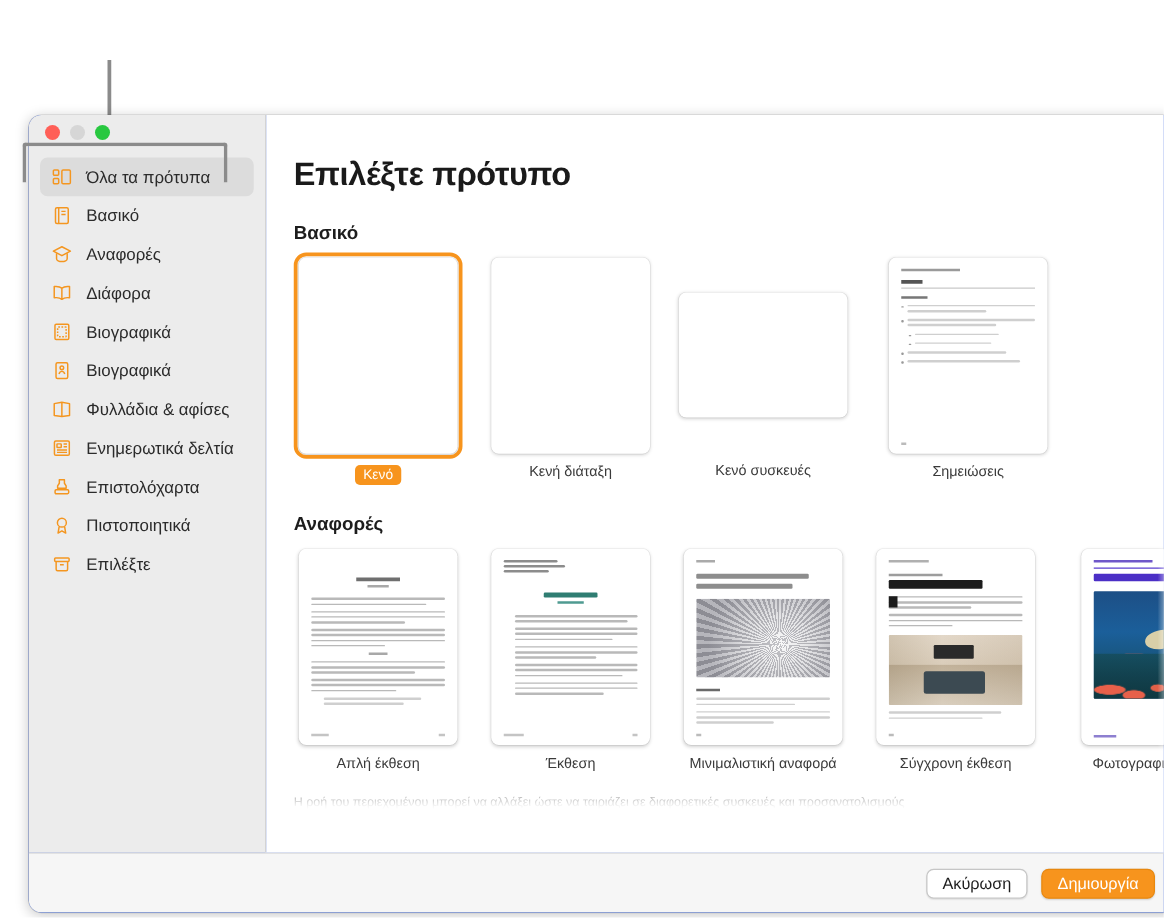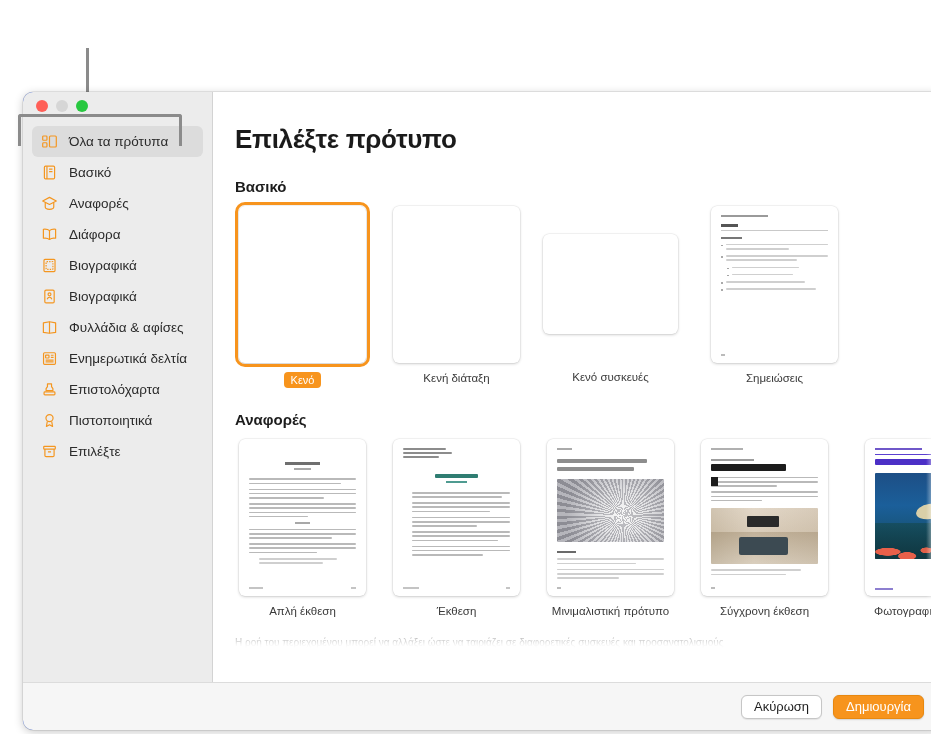--- a/index.html
+++ b/index.html
@@ -496,21 +496,21 @@
                       <div class="ln s" style="width:74%"></div>
                     </div>
                   <div class="para">
                       <div class="ln s"></div>
                       <div class="ln s"></div>
                       <div class="ln s" style="width:58%"></div>
                     </div>
                   <div class="pgnum"></div>
                 </div>
               </div>
-              <div class="caption">Μινιμαλιστική πρότυπο</div>
+              <div class="caption">Μινιμαλιστική αναφορά</div>
             </div>
 
             <div class="cell">
               <div class="thumb portrait">
                 <div class="doc doc-home">
                   <div class="eyebrow"></div>
                   <div class="k1"></div>
                   <div class="k2"></div>
                   <div class="para">
                       <span class="dropcap"></span>

